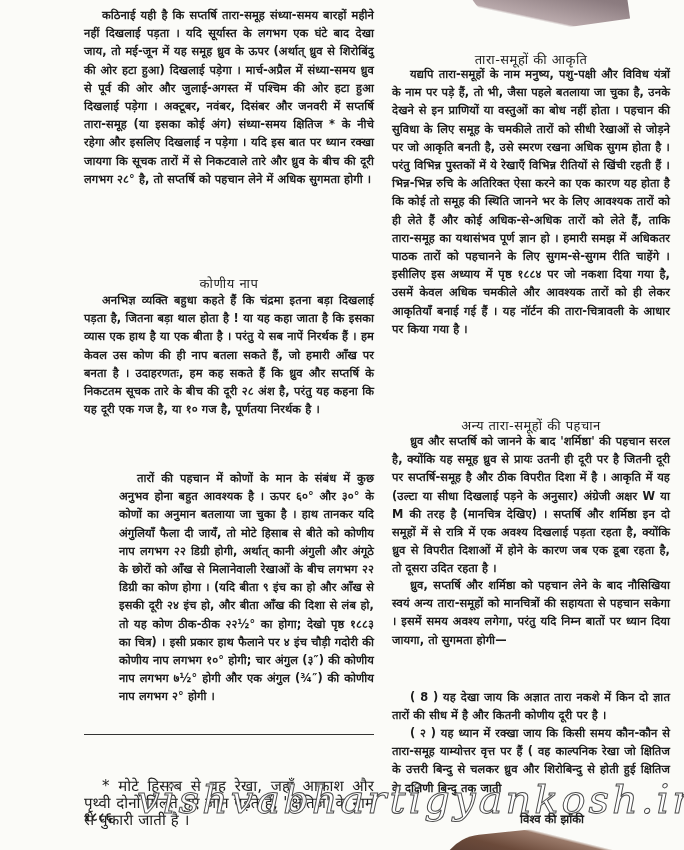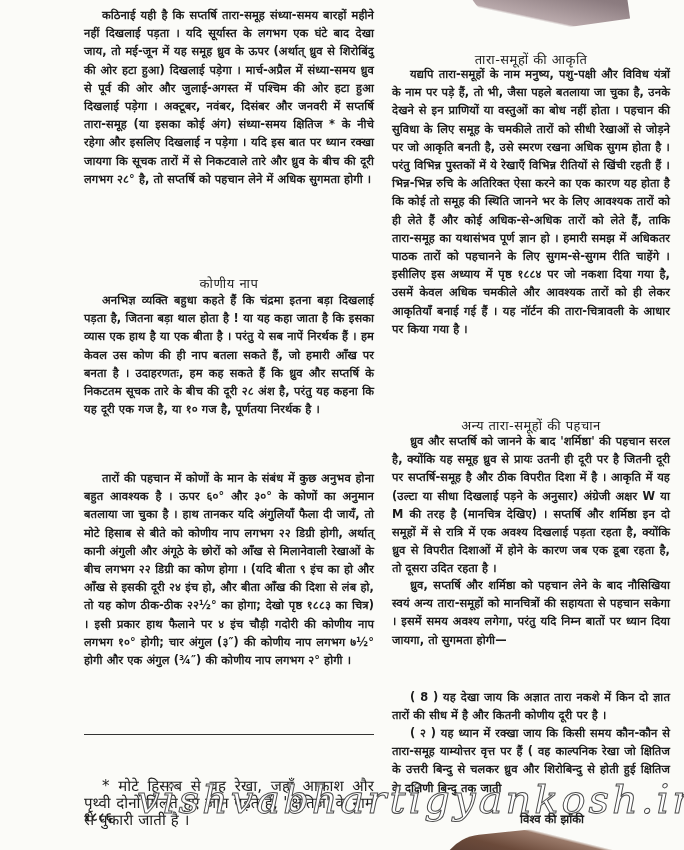--- a/index.html
+++ b/index.html
@@ -25,21 +25,21 @@
   .col-right { left: 392px; width: 278px; }
   p, .para { margin: 0; font-size: 11.4px; line-height: 18.2px; text-align: justify; font-weight: bold; letter-spacing: 0.1px; }
   .indent { text-indent: 18px; }
   .heading {
     text-align: center; font-size: 13px; font-weight: normal; letter-spacing: 0.5px;
     margin: 8px; line-height: 20px;
   }
   .left-p1 { position: absolute; top: 6px; }
   .left-h { position: absolute; top: 266px; left: 0; right: 0; }
   .left-p2 { position: absolute; top: 291px; }
-  .left-p3 { position: absolute; top: 469px; }
+  .left-p3 { position: absolute; top: 469px; margin-left: 35px; }
   .rule { position: absolute; top: 734px; left: 0; width: 290px; height: 1px; background: #333; }
   .foot { position: absolute; top: 778px; font-size: 15px; line-height: 17px; font-weight: normal; text-align: justify; text-indent: 18px; }
   .page-num { position: absolute; top: 808px; left: 0; font-size: 12px; font-weight: bold; letter-spacing: 1px; }
 
   .right-h1 { position: absolute; top: 42px; left: 0; right: 0; }
   .right-p1 { position: absolute; top: 65px; }
   .right-h2 { position: absolute; top: 408px; left: 0; right: 0; }
   .right-p2 { position: absolute; top: 432px; }
   .right-p3 { position: absolute; top: 576px; }
   .right-li1 { position: absolute; top: 688px; }

